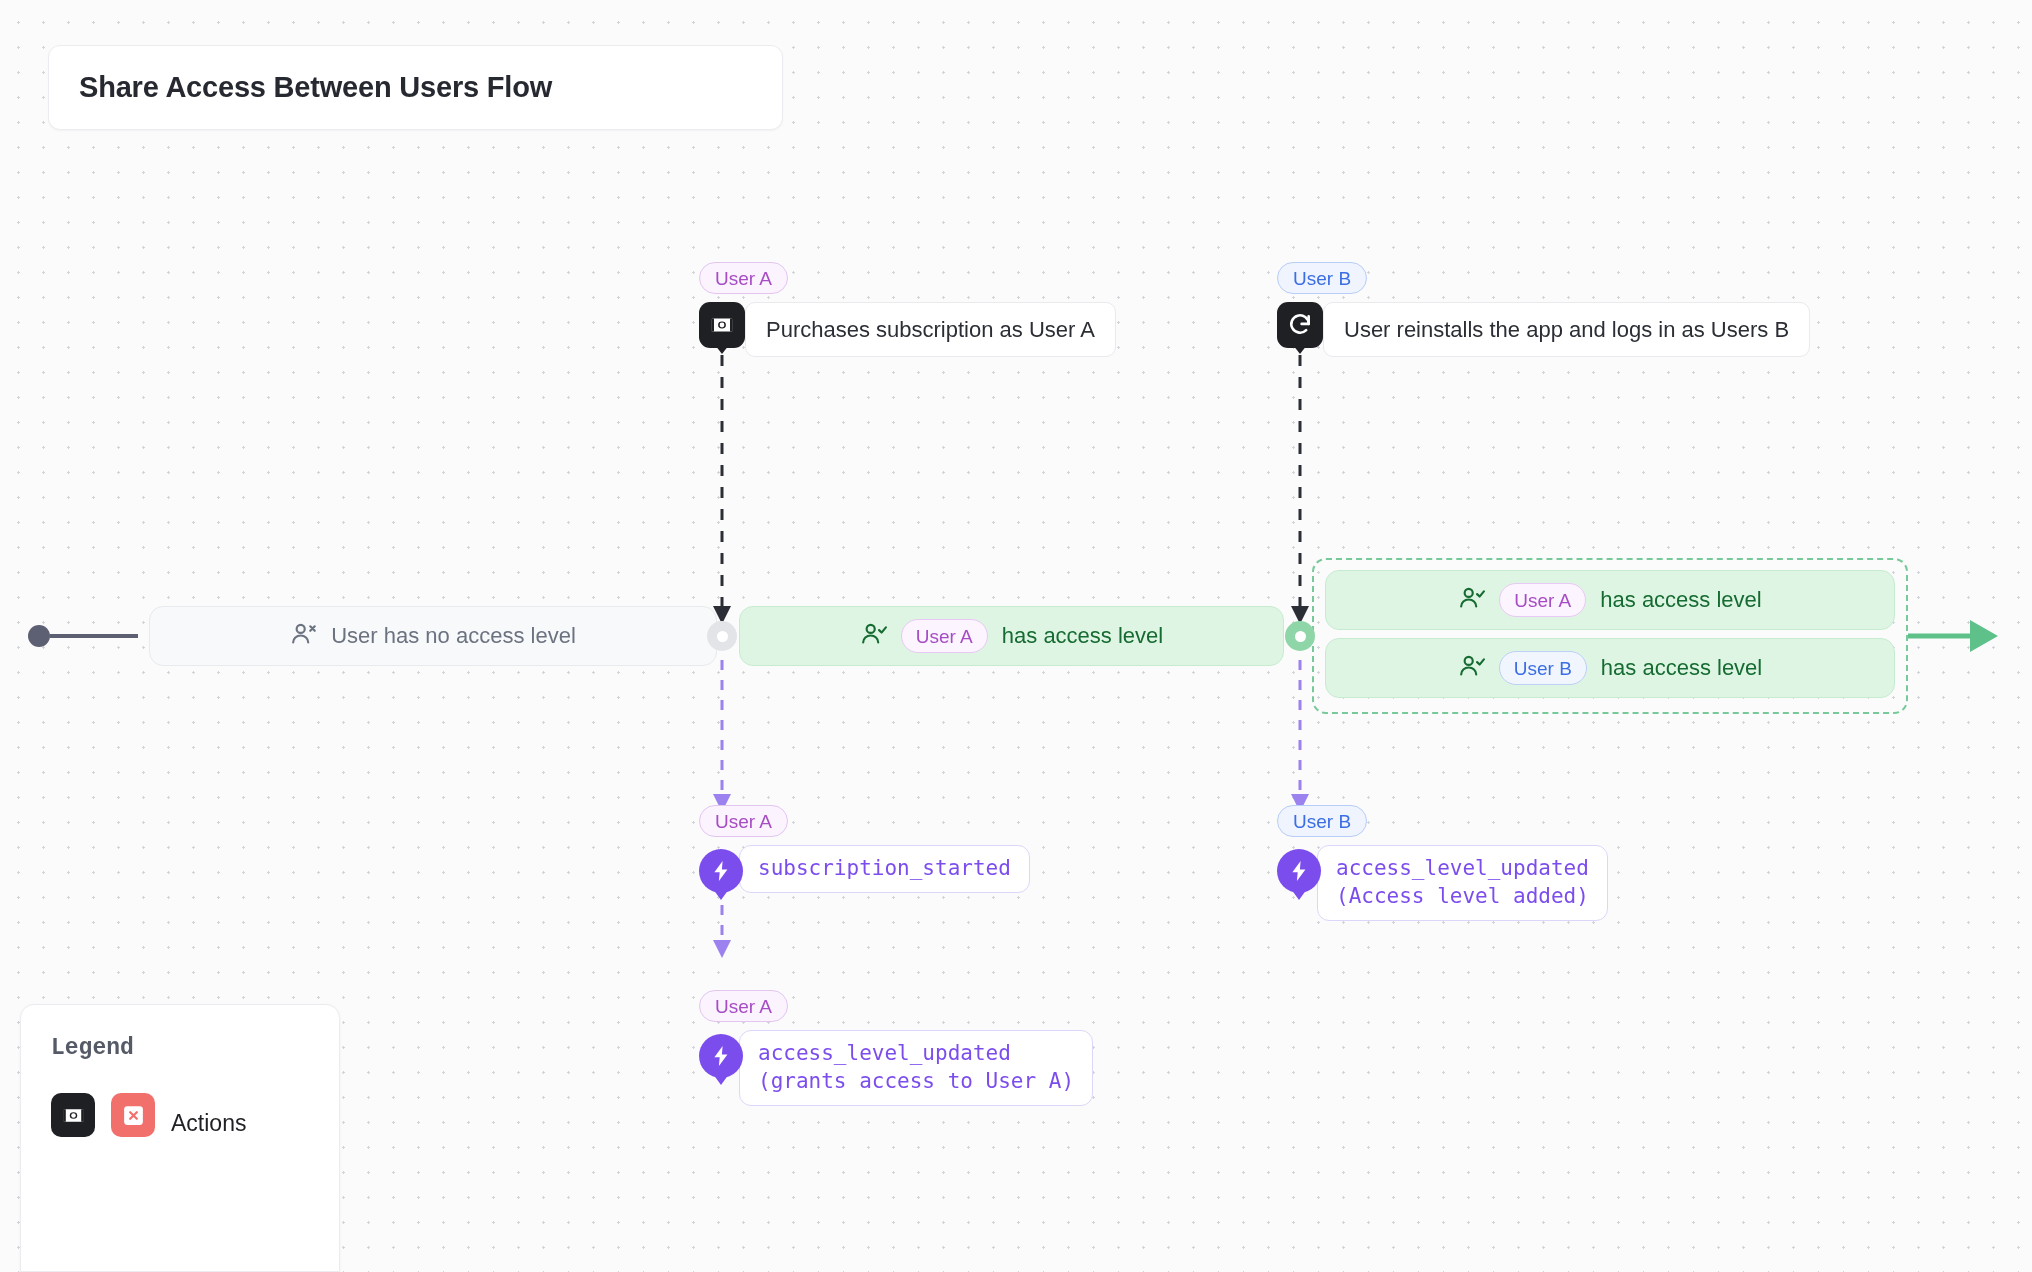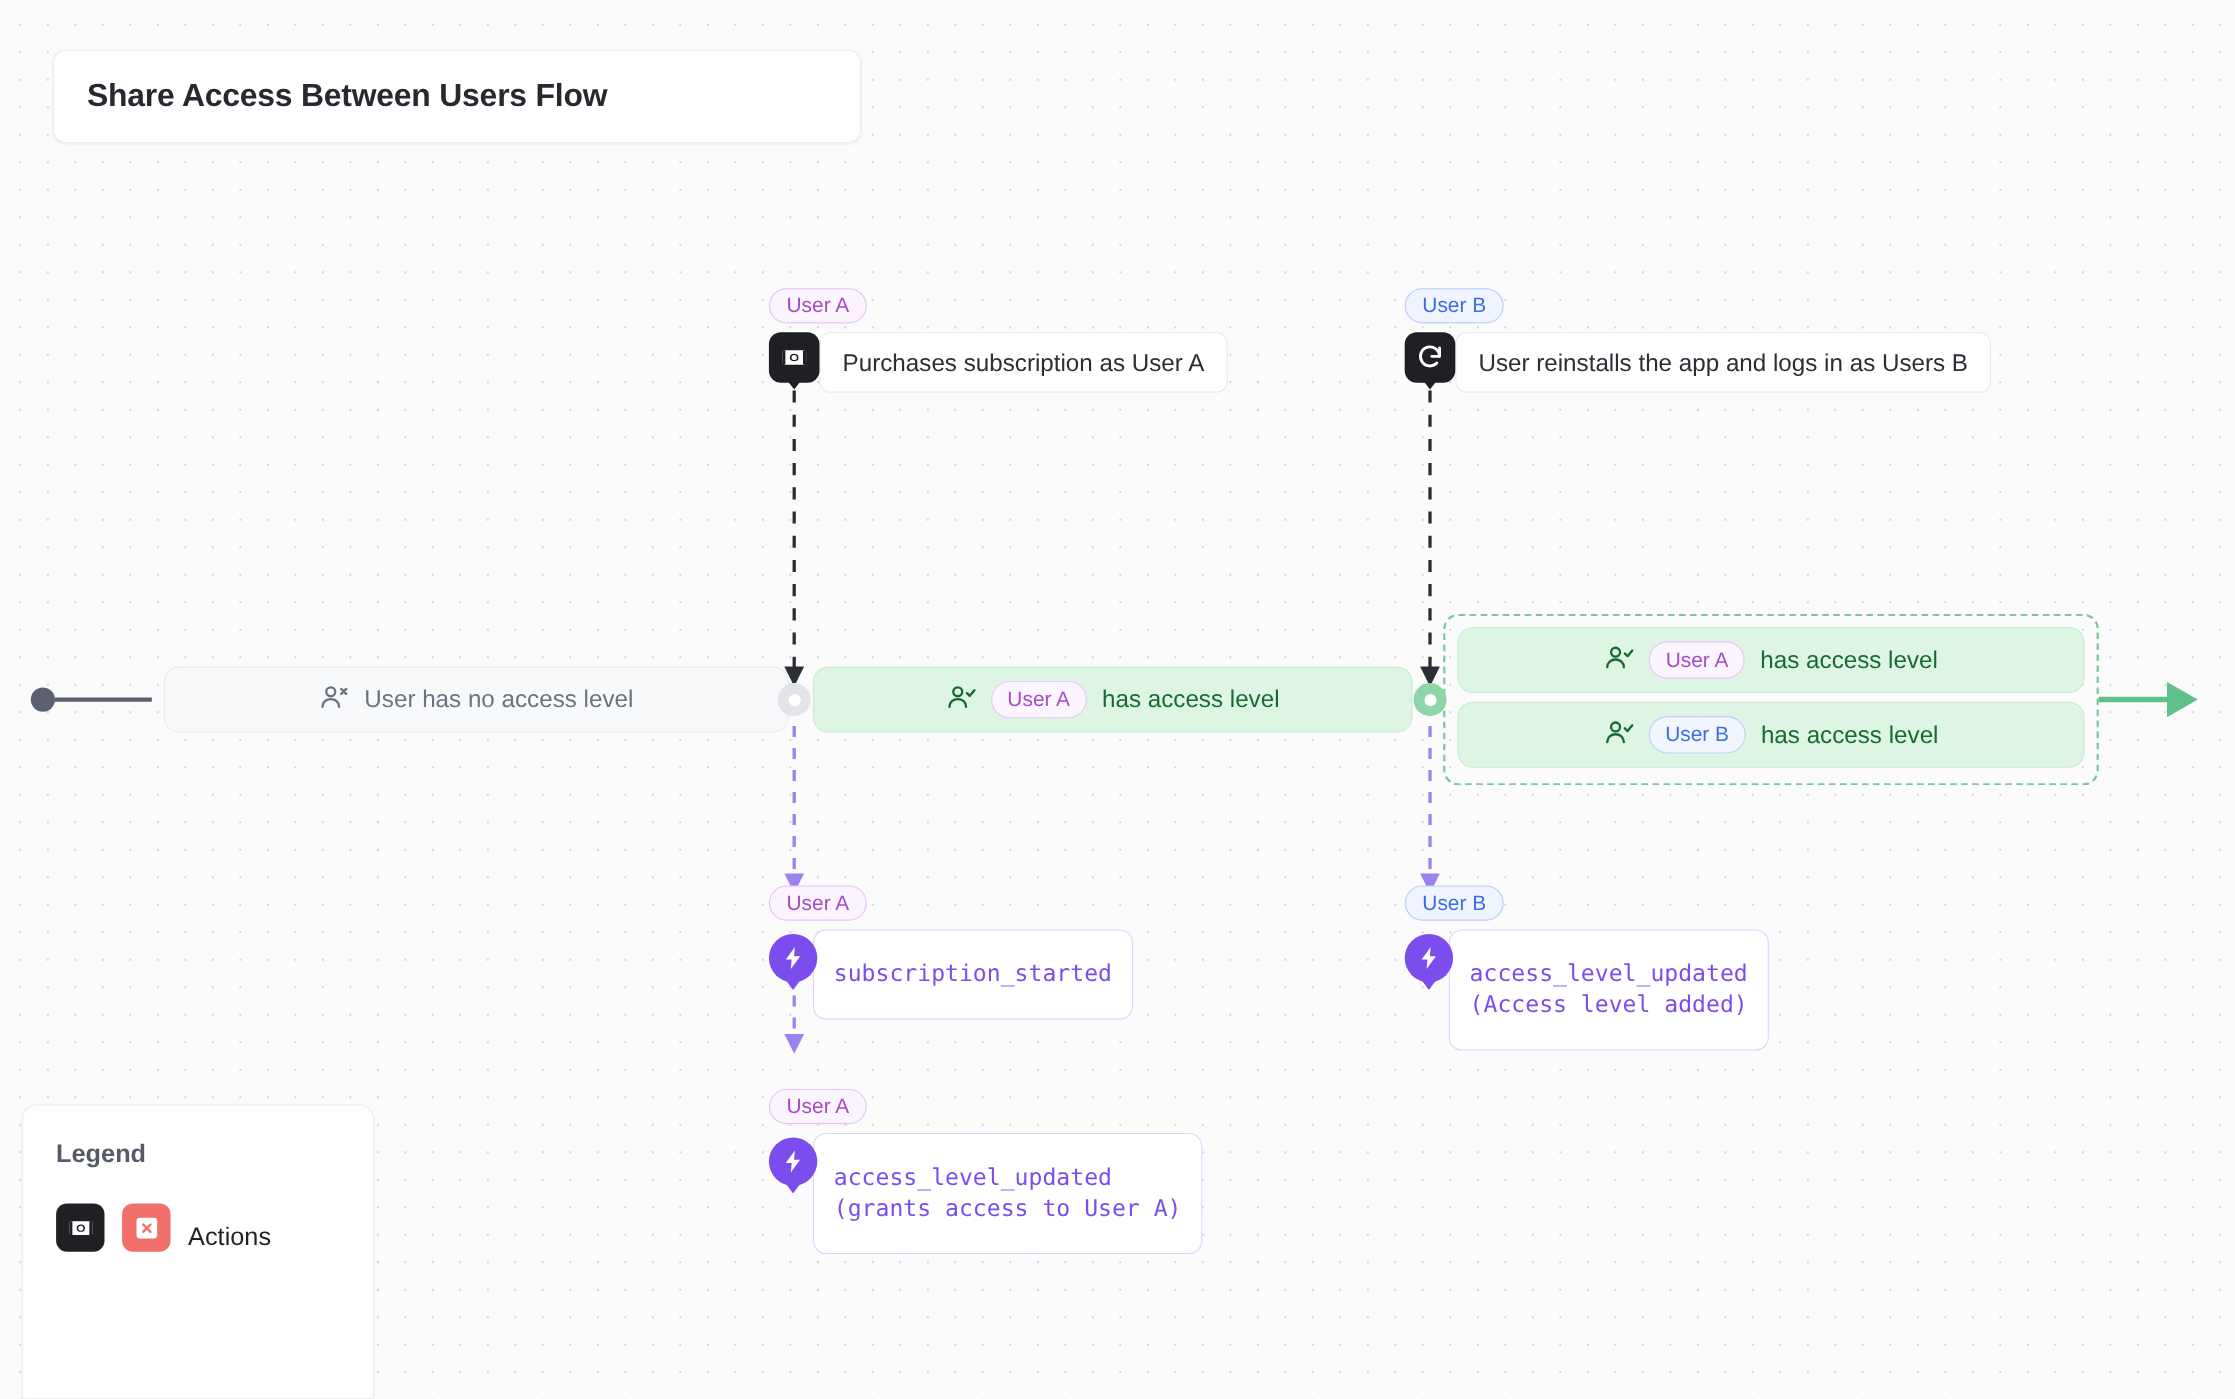--- a/index.html
+++ b/index.html
@@ -200,21 +200,21 @@
     width: 0; height: 0;
     border-left: 8px solid transparent;
     border-right: 8px solid transparent;
     border-top: 11px solid #7c4ded;
   }
   .event-node .event-box {
     margin-left: -4px;
     background: #ffffff;
     border: 1px solid #ddd6fb;
     border-radius: 12px;
-    padding: 26px 18px;
+    padding: 9px 18px;
     font-family: "DejaVu Sans Mono", "Liberation Mono", monospace;
     font-size: 21px;
     line-height: 1.33;
     color: #7c4ded;
     white-space: pre;
   }
 
   
   .legend-card {
     position: absolute;
@@ -227,20 +227,21 @@
     border-top-left-radius: 14px;
     border-top-right-radius: 14px;
     padding: 30px 30px 0 30px;
     box-shadow: 0 1px 3px rgba(16,24,40,0.05);
   }
   .legend-title {
     font-size: 23px;
     font-weight: bold;
     color: #555a66;
     margin-bottom: 32px;
+    font-family: Liberation Mono, monospace;
   }
   .legend-row {
     display: flex;
     align-items: flex-end;
     gap: 16px;
     margin-bottom: 36px;
   }
   .legend-swatch-dark {
     width: 44px; height: 44px;
     border-radius: 10px;

